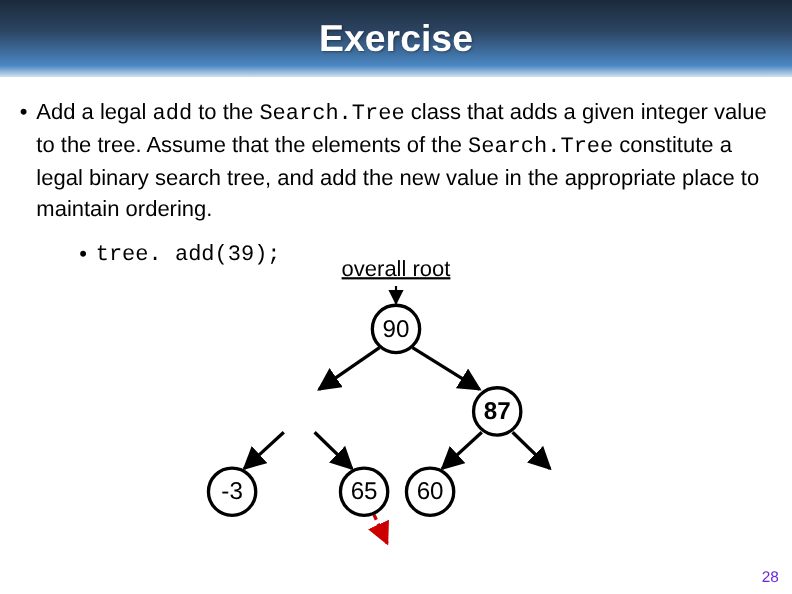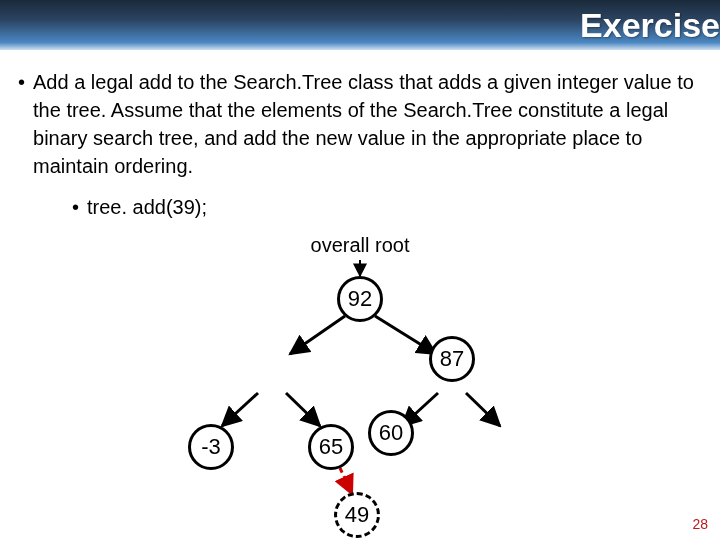--- a/index.html
+++ b/index.html
@@ -6,25 +6,25 @@
   body {
     width: 720px;
     height: 540px;
     background: #fff;
     font-family: Arial, Helvetica, sans-serif;
     position: relative;
     overflow: hidden;
   }
   .title-bar {
     width: 100%;
-    height: 50px;
+    height: 70px;
     background: linear-gradient(to bottom, #1a2a3a 0%, #2c4462 40%, #4a87c2 85%, #d0e0f0 100%);
     display: flex;
     align-items: center;
-    justify-content: flex-end;
+    justify-content: center;
   }
   .title-text {
     color: #fff;
     font-size: 34px;
     font-weight: bold;
     font-family: "Trebuchet MS", Verdana, sans-serif;
     text-shadow: 1px 1px 2px rgba(0,0,0,0.35);
   }
   .content {
     padding: 18px 18px 0 18px;
@@ -35,35 +35,36 @@
     font-size: 20px;
     line-height: 1.4;
     color: #000;
   }
   .bullet .dot {
     margin-right: 8px;
   }
   .bullet .body {
     flex: 1;
   }
-  .mono { font-family: Liberation Sans, sans-serif; }
+  .mono { font-family: Liberation Mono, monospace; }
   .sub-bullet {
     margin-top: 16px;
     margin-left: 54px;
     display: flex;
     align-items: center;
     font-size: 20px;
   }
   .sub-bullet .dot { margin-right: 8px; }
   .root-label {
     position: absolute;
     left: 50%;
     top: 234px;
     transform: translateX(-50%);
     font-size: 20px;
+    text-decoration: underline;
   }
   .tree {
     position: absolute;
     left: 0;
     right: 0;
     top: 254px;
     height: 270px;
   }
   .node {
     position: absolute;
@@ -84,21 +85,21 @@
     left: 0; top: 0;
     width: 720px;
     height: 286px;
     overflow: visible;
   }
   .page-num {
     position: absolute;
     right: 12px;
     bottom: 8px;
     font-size: 14px;
-    color: #b91c1c;
+    color: #6d28d9;
   }
 </style>
 </head>
 <body>
 
 <div class="title-bar">
   <div class="title-text">Exercise</div>
 </div>
 
 <div class="content">
@@ -138,21 +139,20 @@
 
     <line x1="286" y1="139" x2="320" y2="172" stroke="#000" stroke-width="3" marker-end="url(#ah)"></line>
 
     <line x1="438" y1="139" x2="402" y2="172" stroke="#000" stroke-width="3" marker-end="url(#ah)"></line>
 
     <line x1="466" y1="139" x2="500" y2="172" stroke="#000" stroke-width="3" marker-end="url(#ah)"></line>
 
     <line x1="340" y1="214" x2="352" y2="240" stroke="#c00" stroke-width="3" stroke-dasharray="5,4" marker-end="url(#ahr)"></line>
   </svg>
 
-  <div class="node" style="left:337px; top:22px;">92</div>
-  <div class="node" style="left:429px; top:82px;">87</div>
+  <div class="node" style="left:337px; top:22px;">90</div>
+  <div class="node" style="left:429px; top:97px;font-weight:bold;">87</div>
   <div class="node" style="left:188px; top:170px;">-3</div>
   <div class="node" style="left:308px; top:170px;">65</div>
-  <div class="node" style="left:368px; top:156px;">60</div>
-  <div class="node dashed" style="left:334px; top:238px;">49</div>
+  <div class="node" style="left:368px; top:170px;">60</div>
 </div>
 
 <div class="page-num">28</div>
 
 </body></html>

